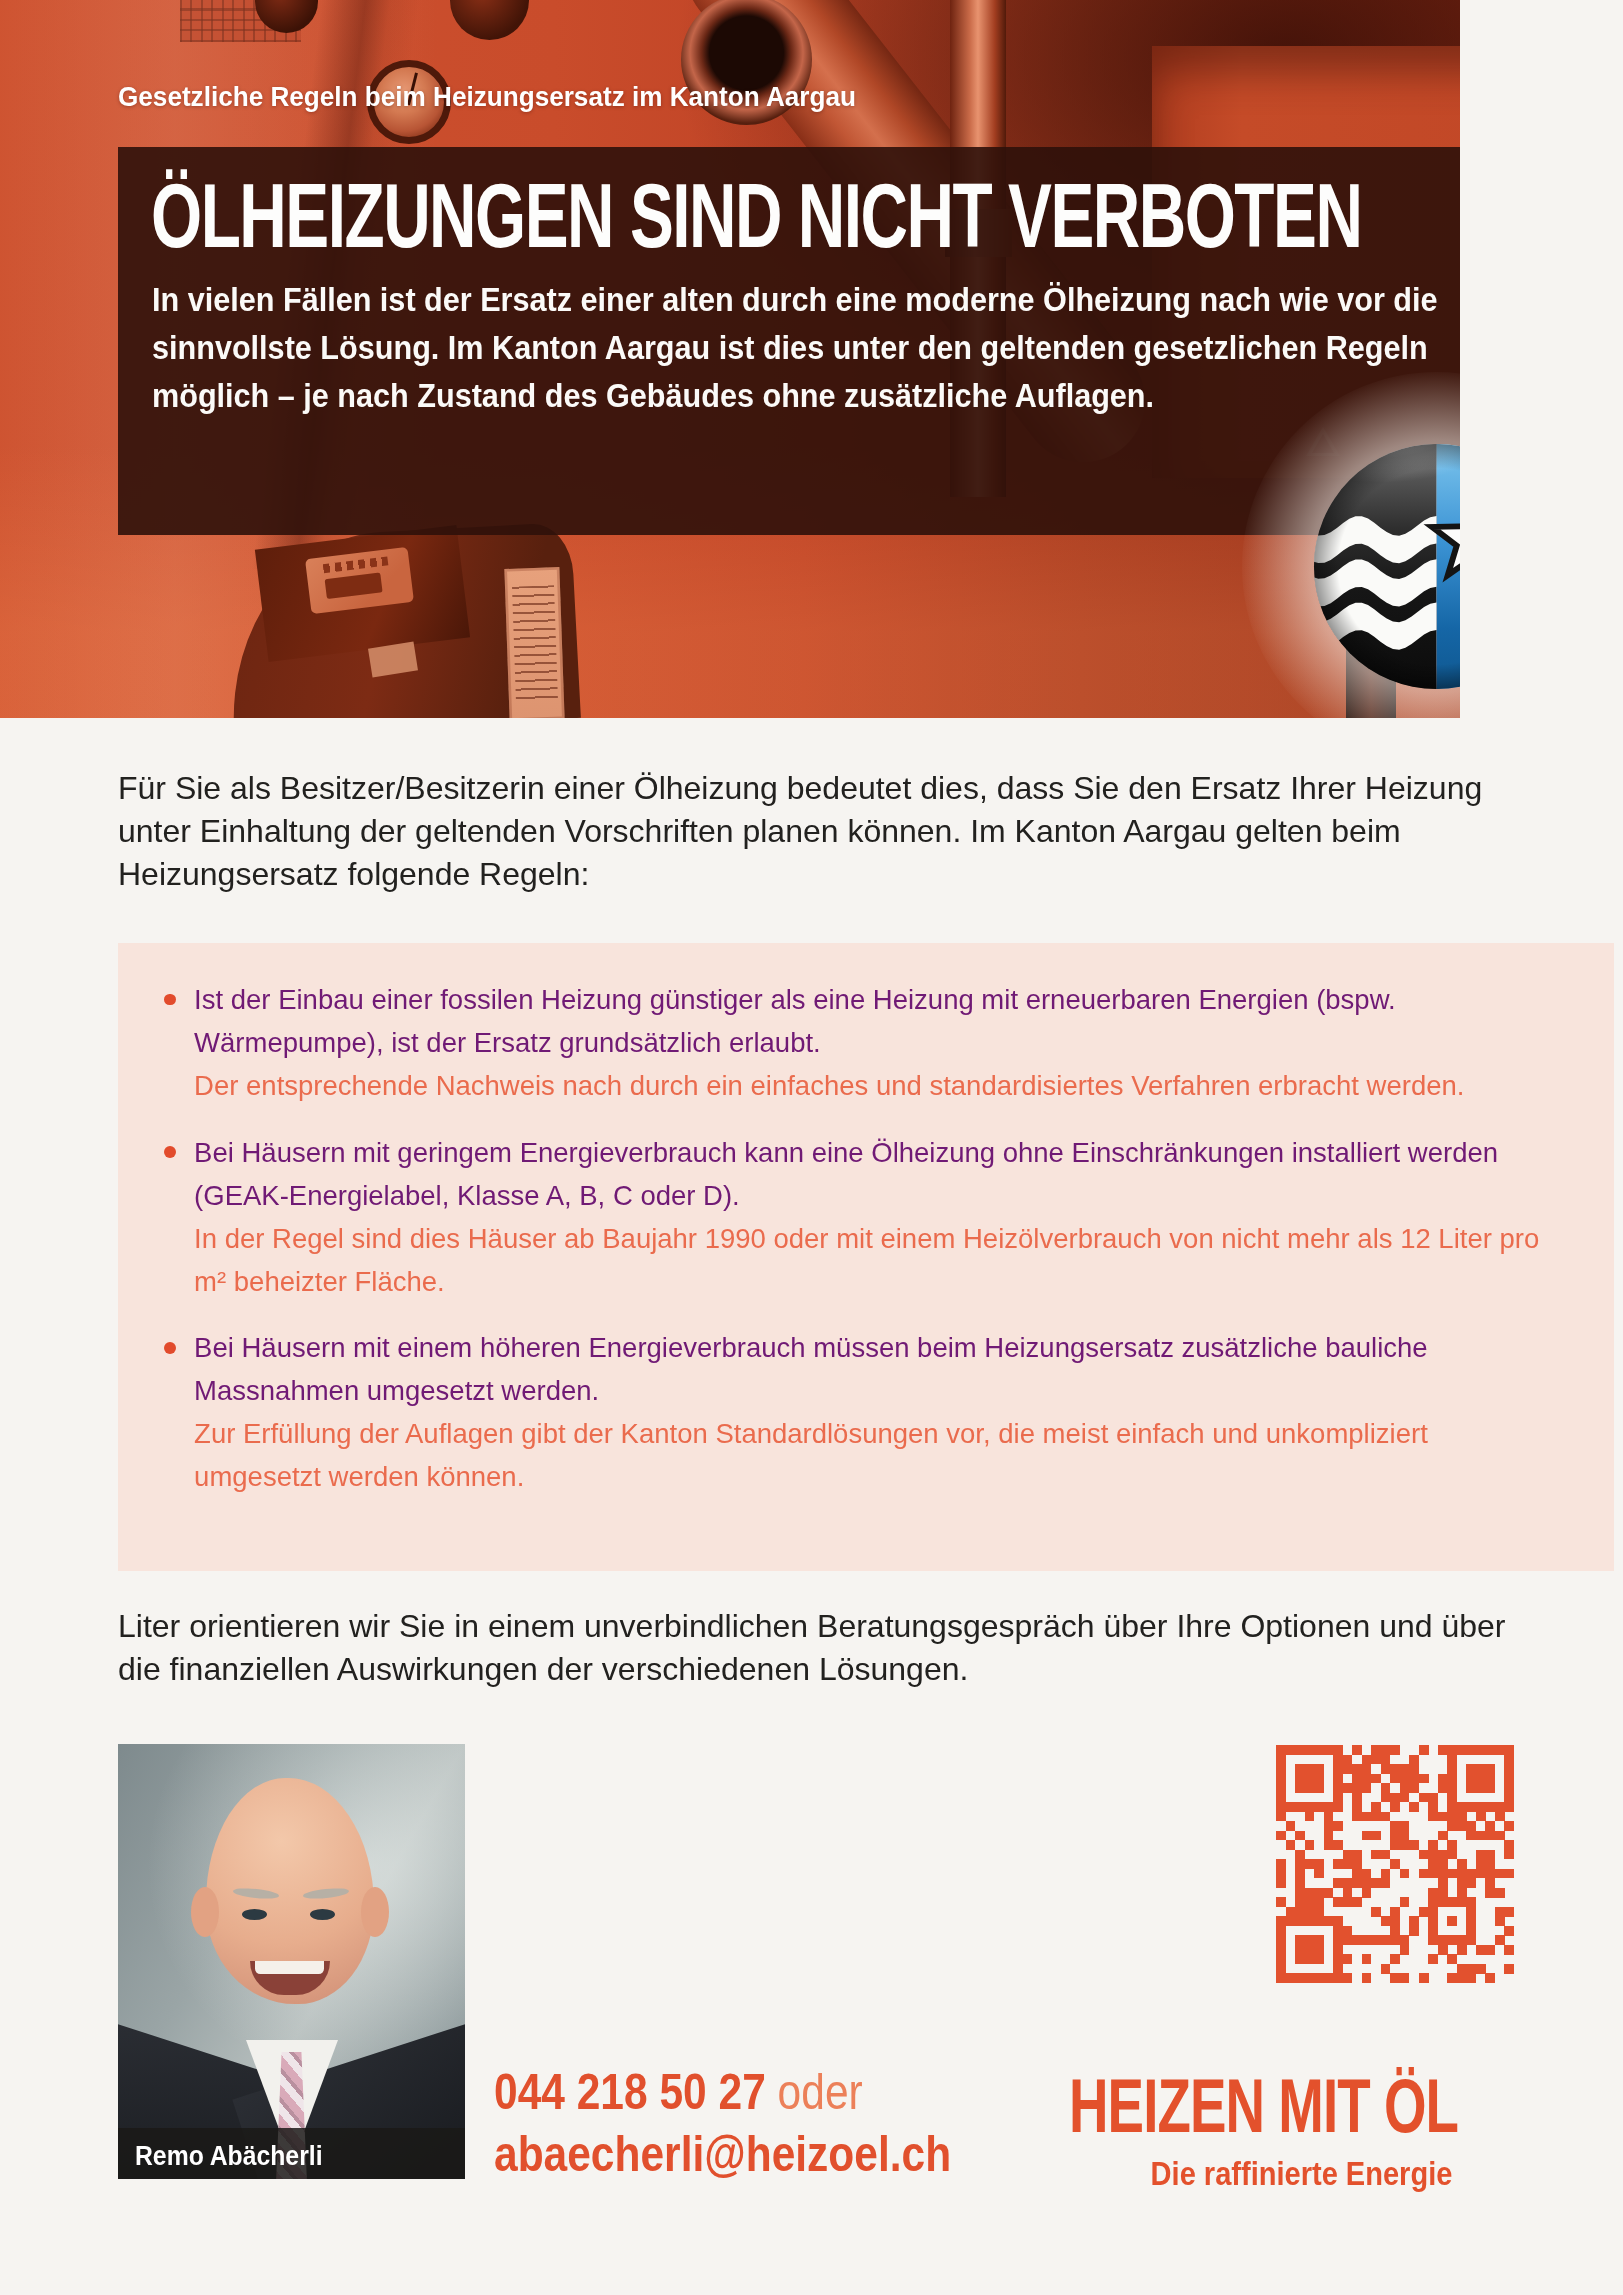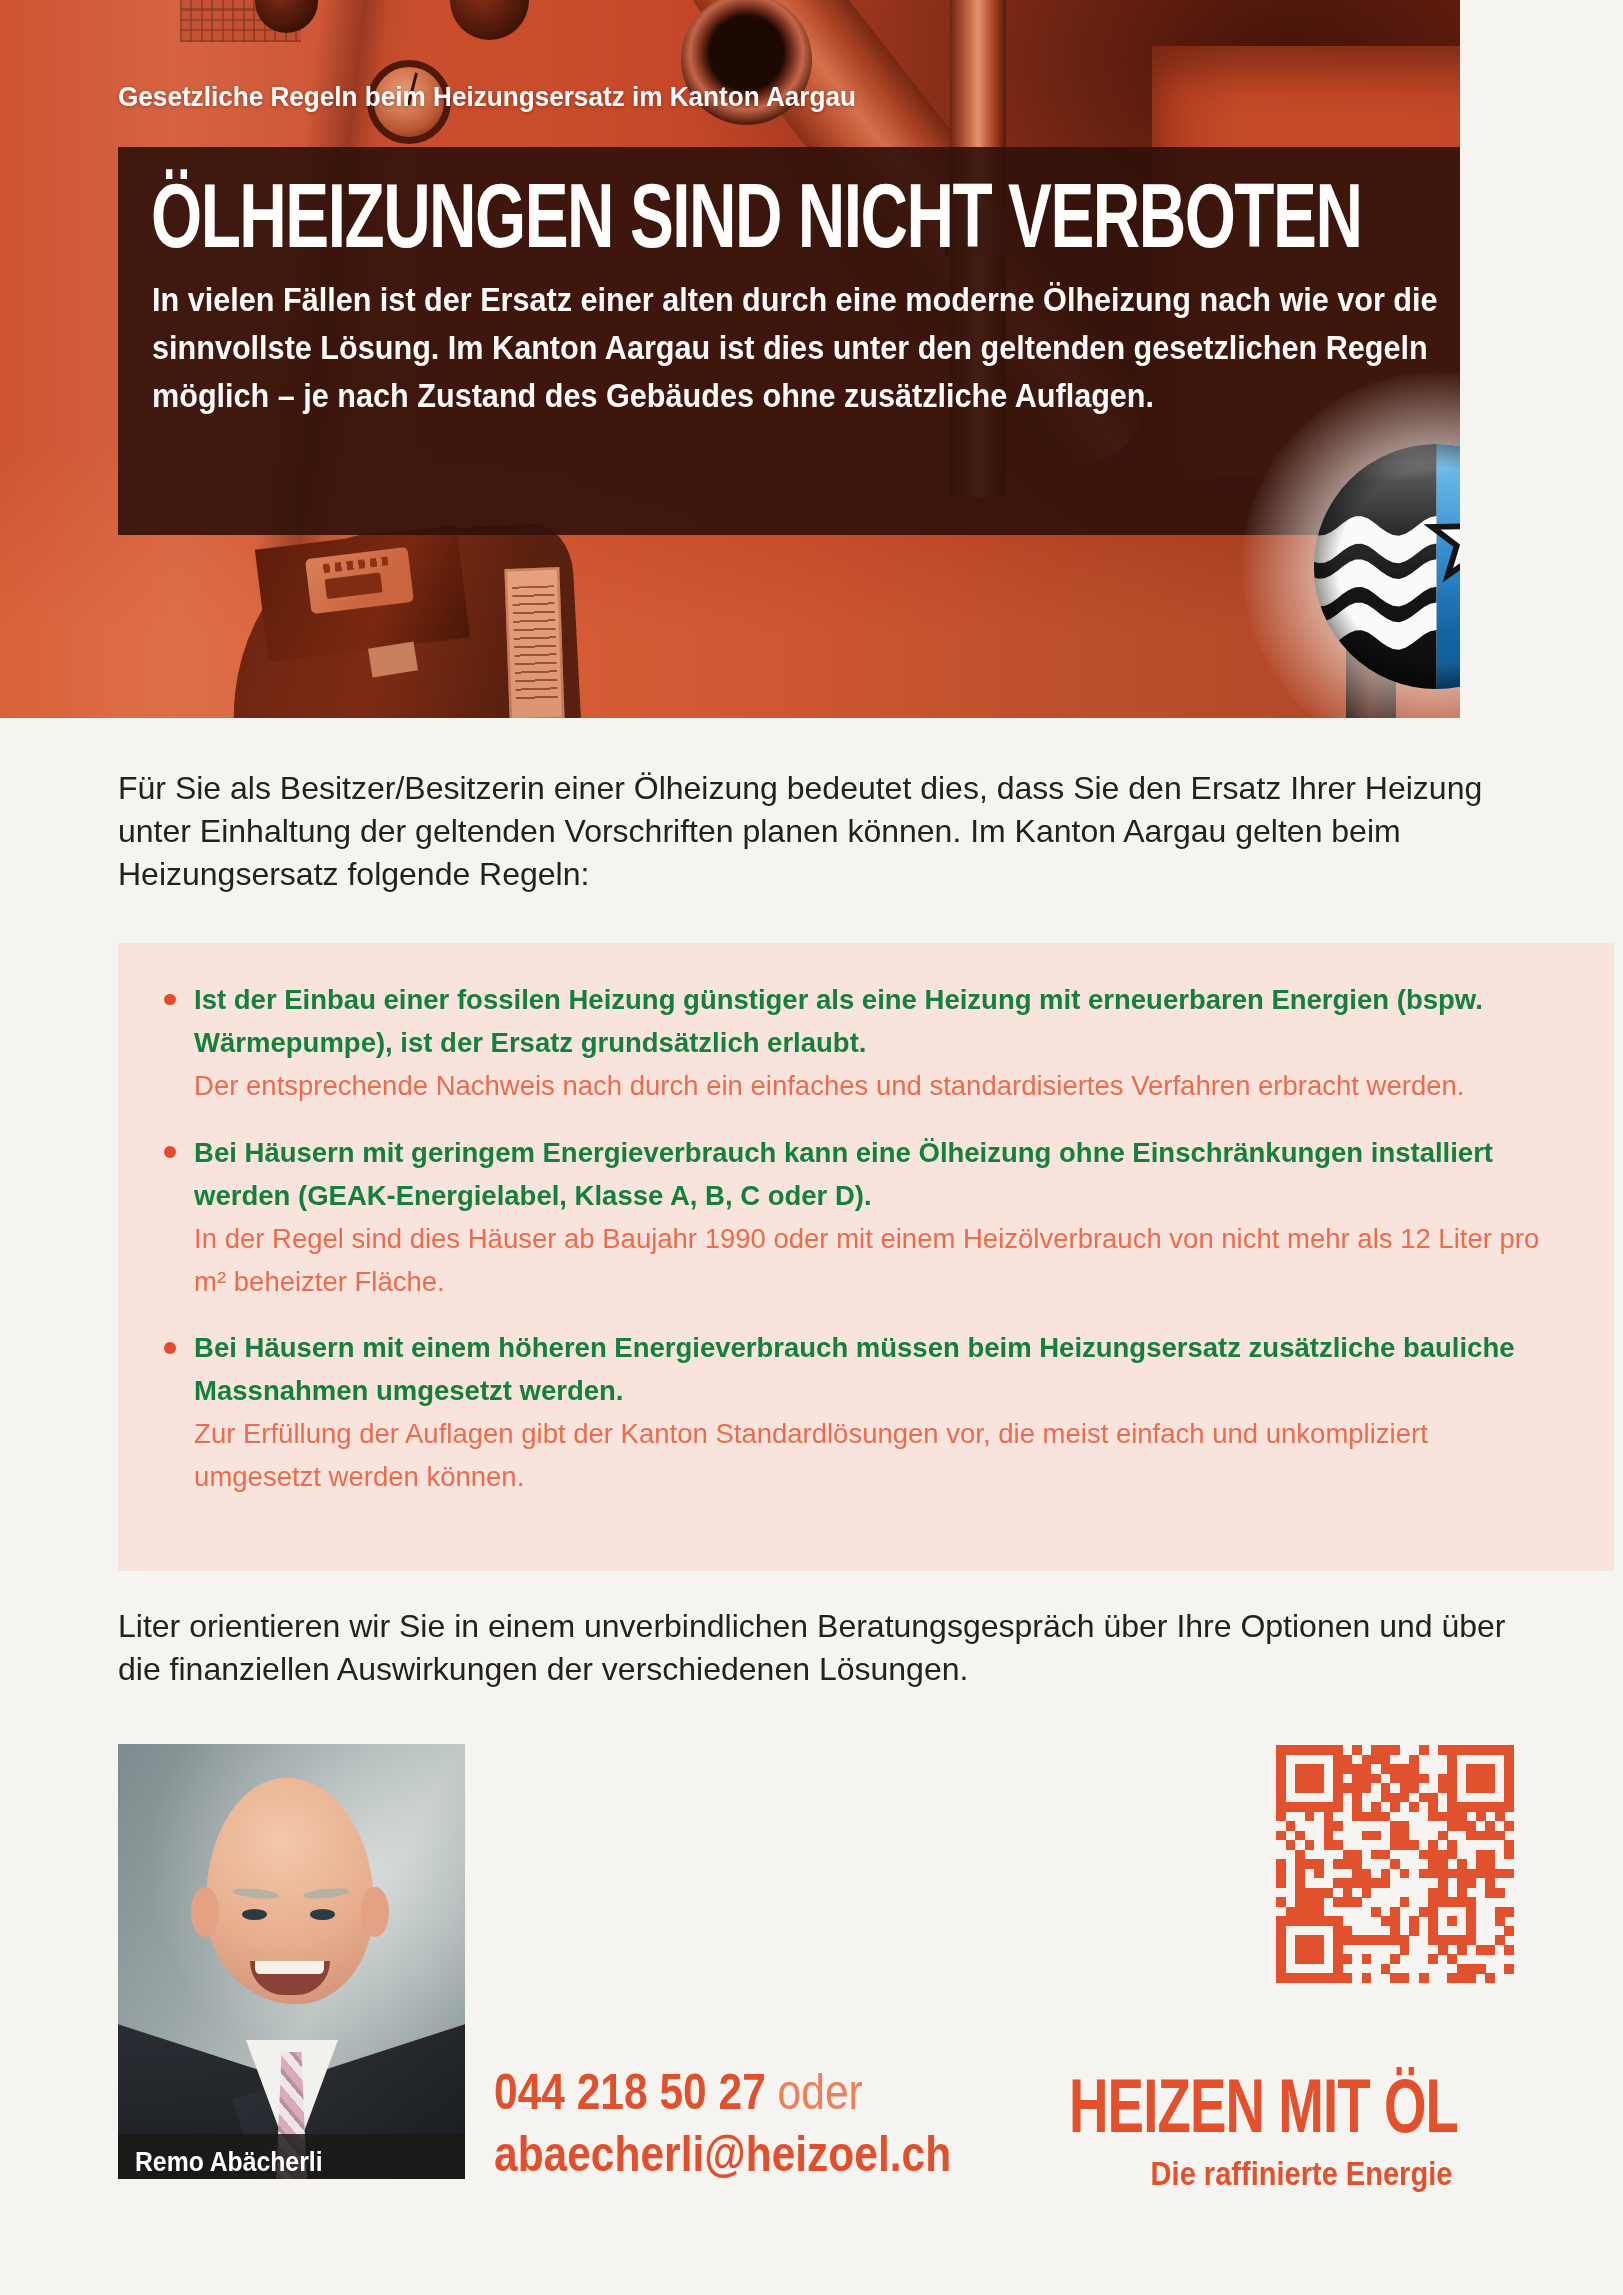--- a/index.html
+++ b/index.html
@@ -87,21 +87,21 @@
   .badge svg{display:block;width:100%;height:100%;}
   
   .intro,.outro{position:absolute;left:118px;width:1430px;margin:0;color:#22211f;
     font-size:32px;line-height:43px;font-weight:400;}
   .intro{top:767px;}
   .outro{top:1605px;}
   .rules{position:absolute;left:118px;top:943px;width:1496px;height:628px;background:#f8e4dc;
     padding:35px 39px 0 46px;}
   .rule{display:flex;margin-bottom:23.6px;}
   .rule .dot{flex:0 0 11.8px;width:11.8px;height:11.8px;border-radius:50%;background:#e24b2c;margin:15.7px 18.3px 0 0;}
-  .rule .lead{color:#15803d;font-weight:bold;}
+  .rule .lead{color:#701a75;font-weight:normal;}
   .rule .detail{color:#ea6b4d;font-weight:400;}
   .rule .txt{font-size:27.5px;line-height:43px;width:1368px;}
   
   .photo{position:absolute;left:118px;top:1744px;width:347px;height:435px;margin:0;overflow:hidden;
     background:
       radial-gradient(circle at 72% 28%, rgba(238,243,240,.55), rgba(238,243,240,0) 55%),
       linear-gradient(120deg,#7e8a8d 0%,#9aa5a6 35%,#b7bfbe 58%,#8e9a9c 85%);}
   .head{position:absolute;left:88px;top:34px;width:168px;height:226px;
     border-radius:48% 52% 46% 54% / 56% 58% 44% 44%;
     background:radial-gradient(circle at 45% 28%, #f3c8aa 0%, #e7ad8d 55%, #d4947a 90%);}
@@ -115,21 +115,21 @@
     background:#8a4138;overflow:hidden;}
   .smile i{position:absolute;left:5.2px;top:0;width:69px;height:13px;background:#f5f0ea;border-radius:0 0 5.2px 5.2px;display:block;}
   .shoulder{position:absolute;width:275px;height:216px;background:linear-gradient(160deg,#2b2e34,#17191d 75%);top:308px;}
   .shoulder.l{left:-69px;transform:rotate(18deg);}
   .shoulder.r{left:141px;transform:rotate(-18deg);}
   .shirt{position:absolute;left:128px;top:296px;width:92px;height:124px;background:#f2f1ed;
     clip-path:polygon(0 0,100% 0,50% 100%);}
   .tie{position:absolute;left:158px;top:308px;width:31px;height:131px;
     clip-path:polygon(18% 0,82% 0,100% 100%,0 100%);
     background:repeating-linear-gradient(50deg,#d9aab9 0 7.9px,#efe5e9 7.9px 15.7px,#b9909f 15.7px 19.6px);}
-  .namebar{position:absolute;left:0;bottom:0;width:100%;height:45px;background:rgba(26,25,23,.84);}
+  .namebar{position:absolute;left:0;bottom:0;width:100%;height:51px;background:rgba(26,25,23,.84);}
   .namebar span{position:absolute;left:17px;top:0;line-height:55px;color:#fff;font-size:27.5px;font-weight:bold;
     white-space:nowrap;transform:scaleX(.9);transform-origin:left top;}
   .headline{position:absolute;left:493px;top:1733px;width:511px;margin:0;color:#121210;
     font-size:37px;line-height:58px;font-weight:bold;}
   .phone-line{position:absolute;left:494px;top:2063px;font-size:50px;white-space:nowrap;
     transform:scaleX(.85);transform-origin:left top;}
   .phone-line .phone{color:#e1502d;font-weight:bold;}
   .phone-line .oder{color:#ec8059;font-weight:400;}
   .email{position:absolute;left:494px;top:2125px;font-size:50px;font-weight:bold;color:#e1502d;
     white-space:nowrap;transform:scaleX(.85);transform-origin:left top;}

